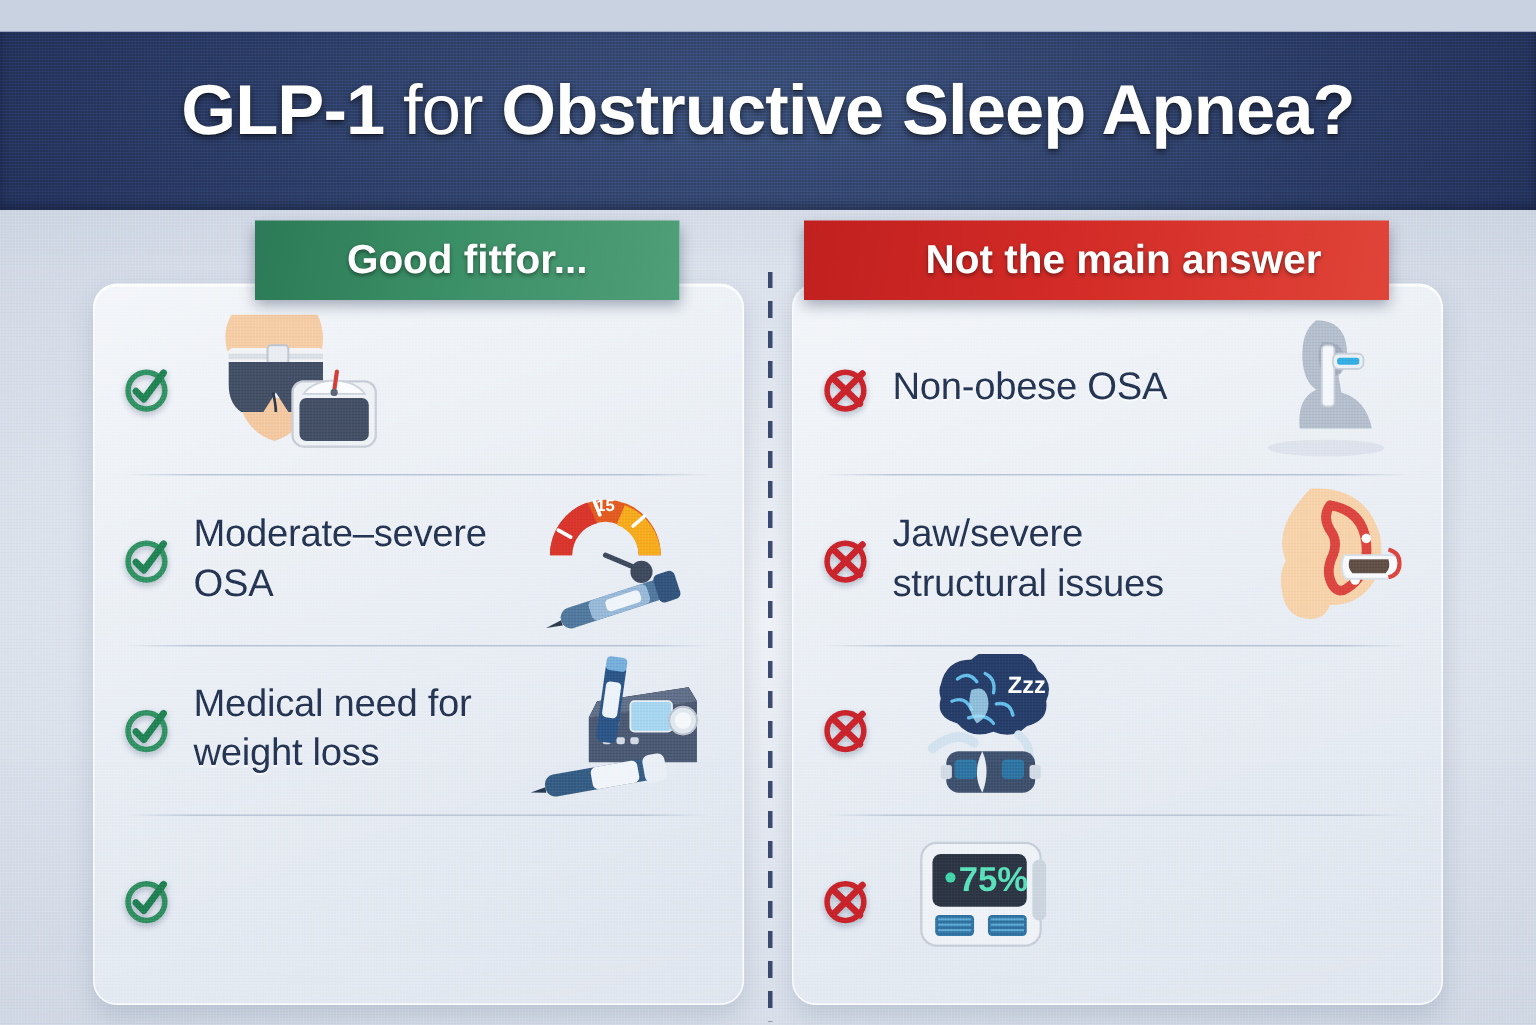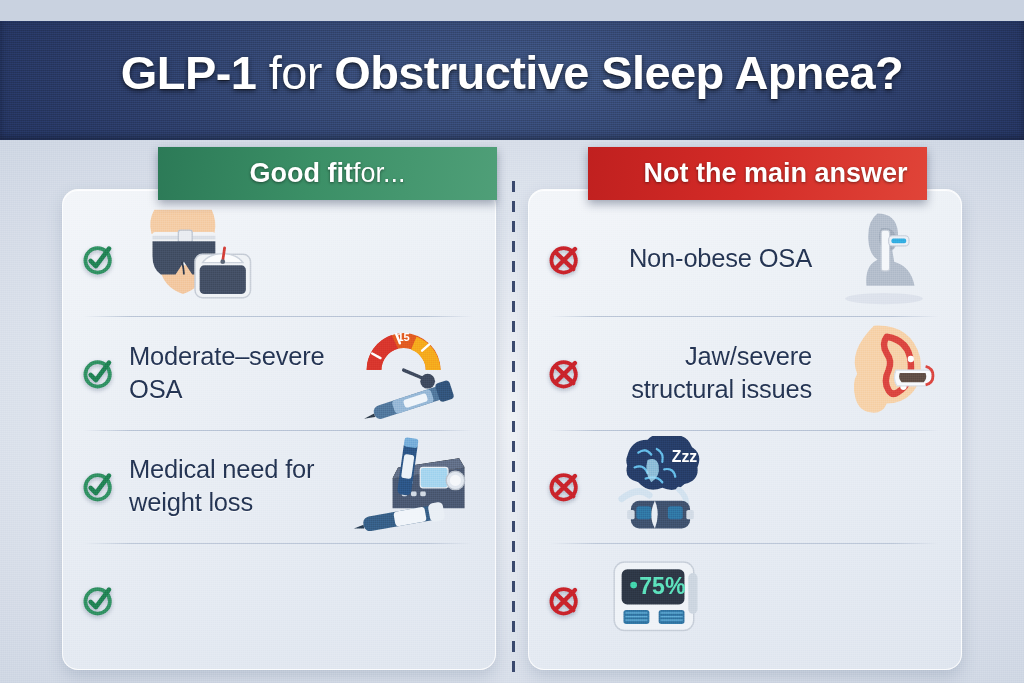--- a/index.html
+++ b/index.html
@@ -77,48 +77,48 @@
     align-items: center;
     justify-content: center;
     color: #fff;
     font-size: 27px;
     white-space: nowrap;
     text-shadow: 0 1px 3px rgba(0,0,0,.45);
     box-shadow: 0 4px 9px rgba(25,40,70,.38);
     z-index: 4;
   }
   .banner .b-strong { font-weight: bold; }
-  .banner .b-soft { font-weight: normal; text-align: right; }
+  .banner .b-soft { font-weight: bold; text-align: right; }
 
   .banner-good {
-    left: 158px; width: 339px;
+    left: 170px; width: 283px;
     background: linear-gradient(100deg, #2c7a57 0%, #3b8f66 45%, #4f9f78 100%);
   }
   .banner-bad {
-    left: 588px; width: 339px;
+    left: 536px; width: 390px;
     background: linear-gradient(100deg, #c0201f 0%, #d32b27 45%, #e04438 100%);
     padding-left: 36px;
   }
 
   
   .card {
     position: absolute;
     top: 168px;
     height: 481px;
     border-radius: 16px;
     background: linear-gradient(160deg, #f2f5f9 0%, #e8edf4 45%, #dde4ee 100%);
     border: 1px solid rgba(255,255,255,.85);
     box-shadow: 0 7px 16px rgba(70,90,125,.22), inset 0 1px 0 rgba(255,255,255,.9);
     padding: 12px 16px 12px 14px;
     display: flex;
     flex-direction: column;
     overflow: hidden;
   }
   .card-left  { left: 62px;  width: 434px; }
-  .card-right { left: 528px; width: 434px; text-align: right; }
+  .card-right { left: 528px; width: 434px; }
 
   .divider-line {
     position: absolute;
     left: 512px; top: 160px;
     width: 3px; height: 500px;
     background: repeating-linear-gradient(180deg,
         #2c3c63 0 11px, rgba(255,255,255,0) 11px 20px);
     opacity: .92;
     z-index: 5;
   }

